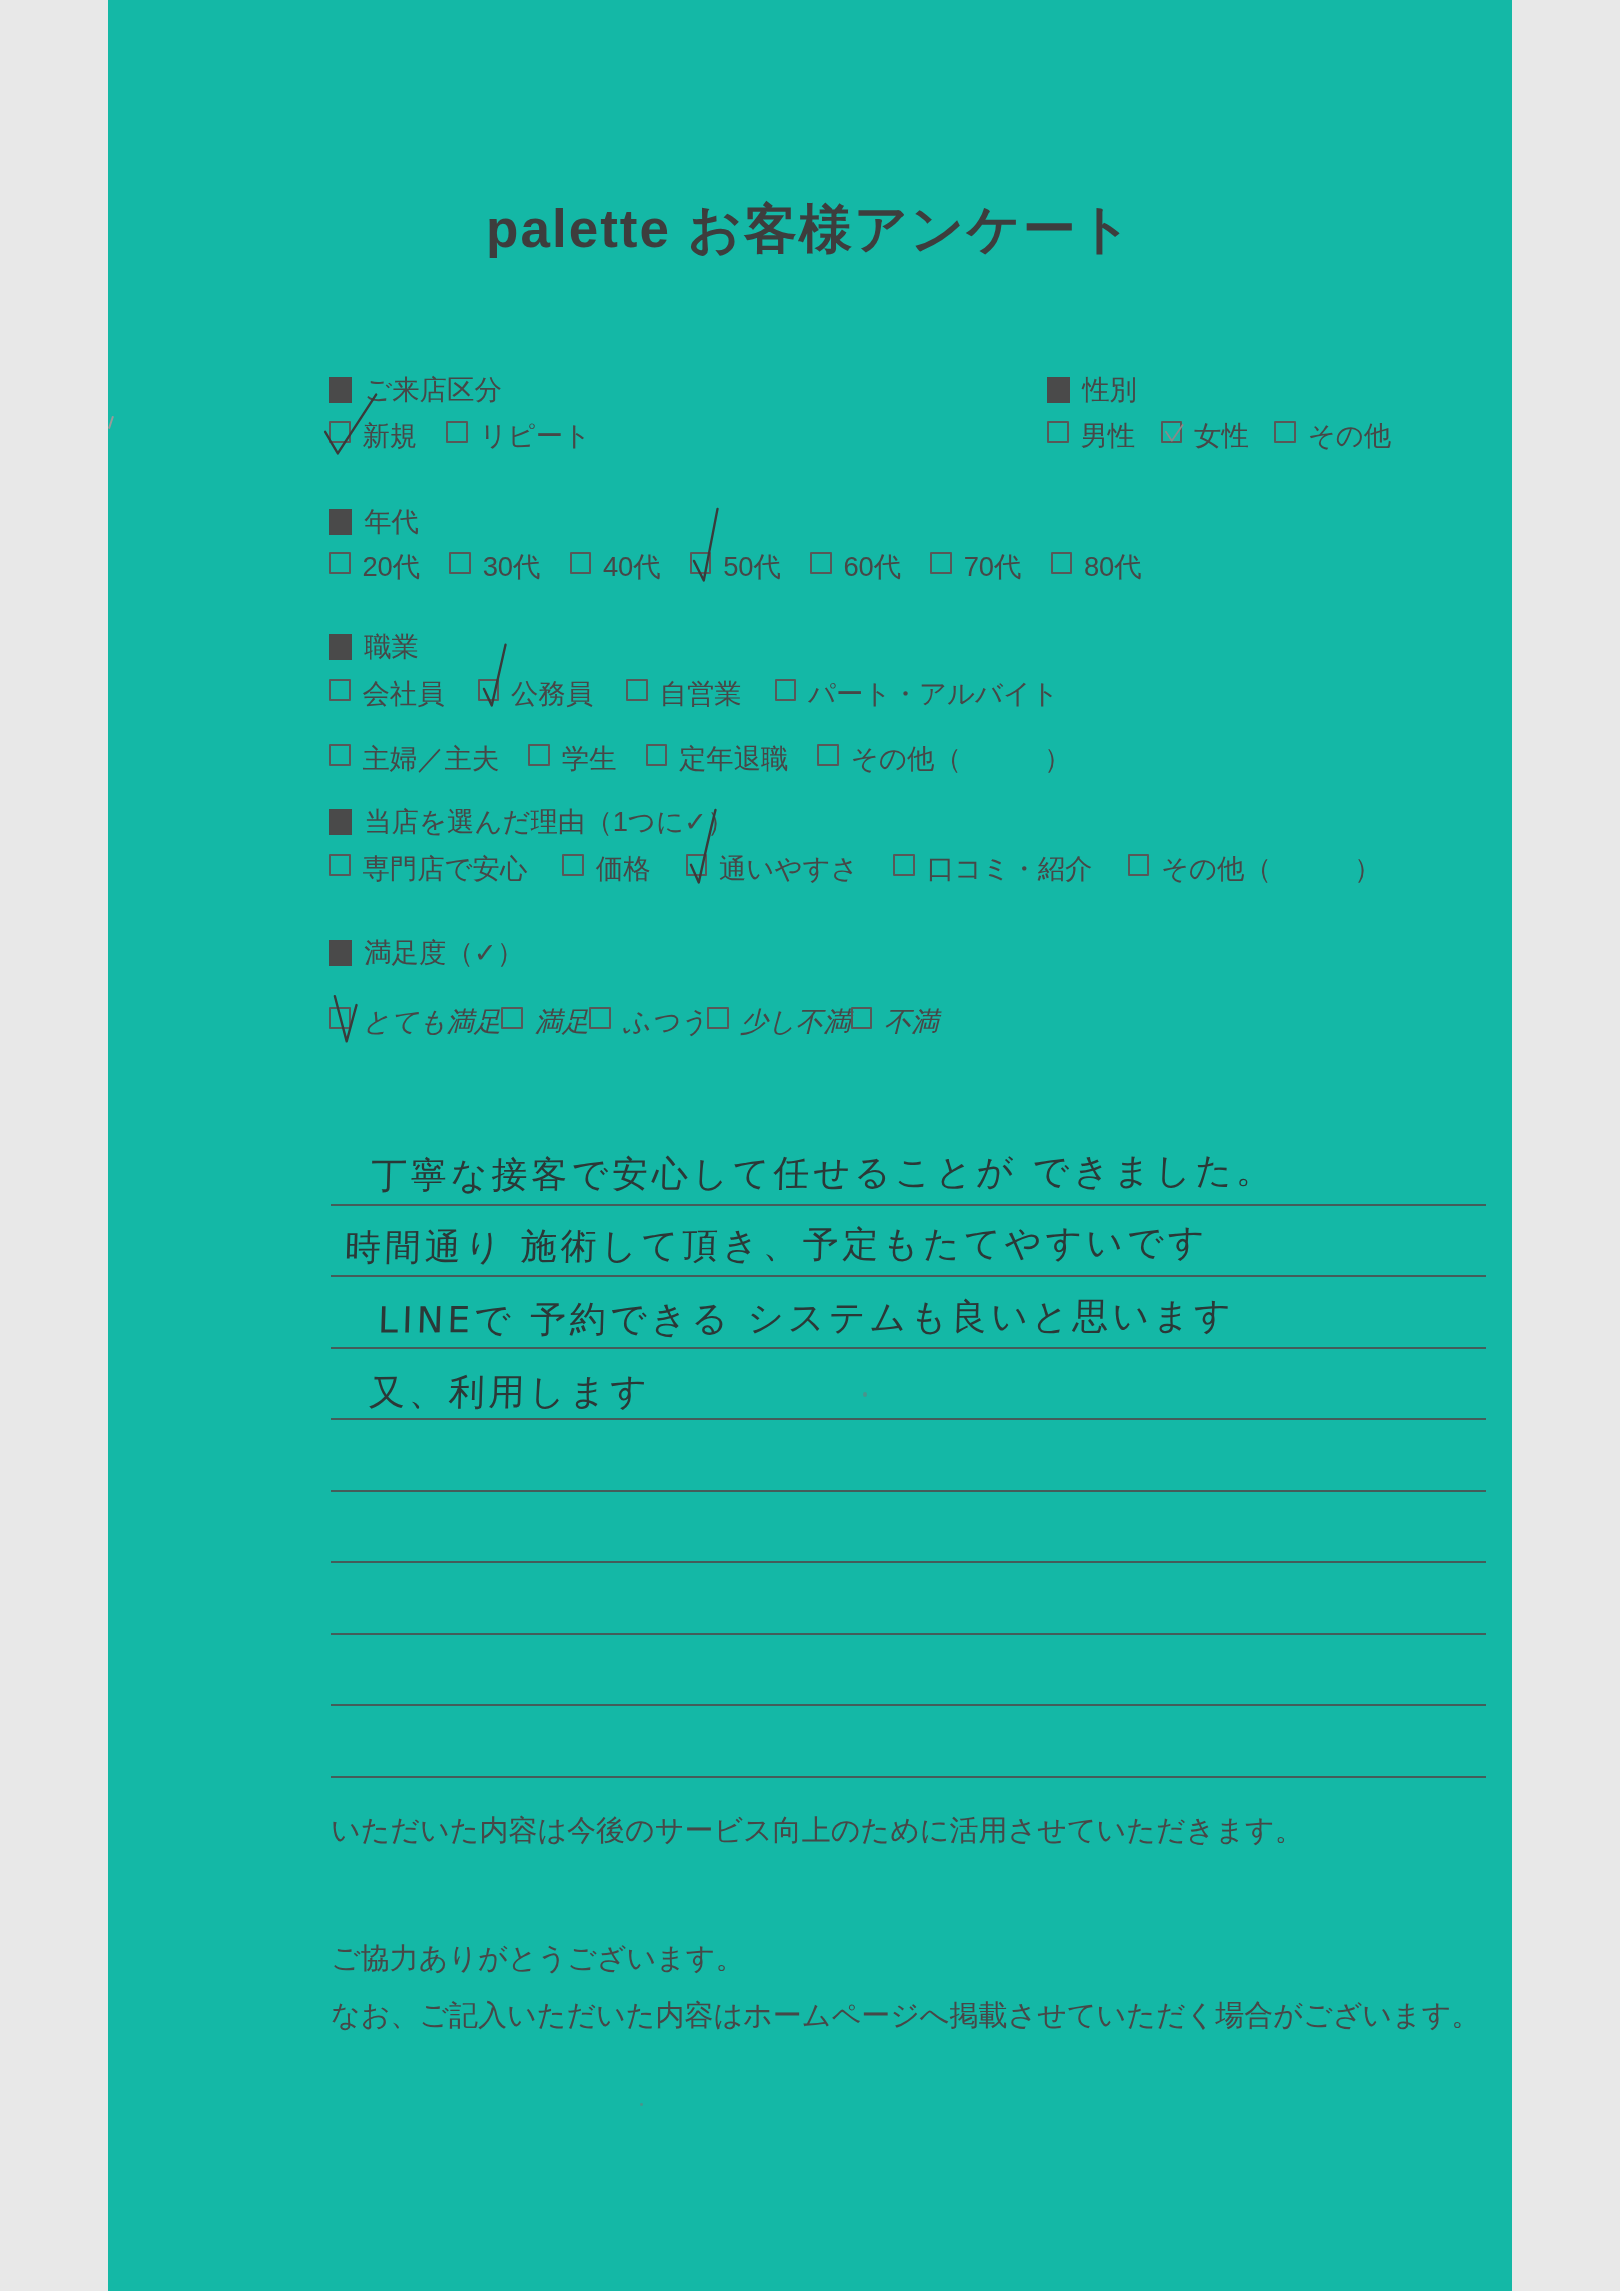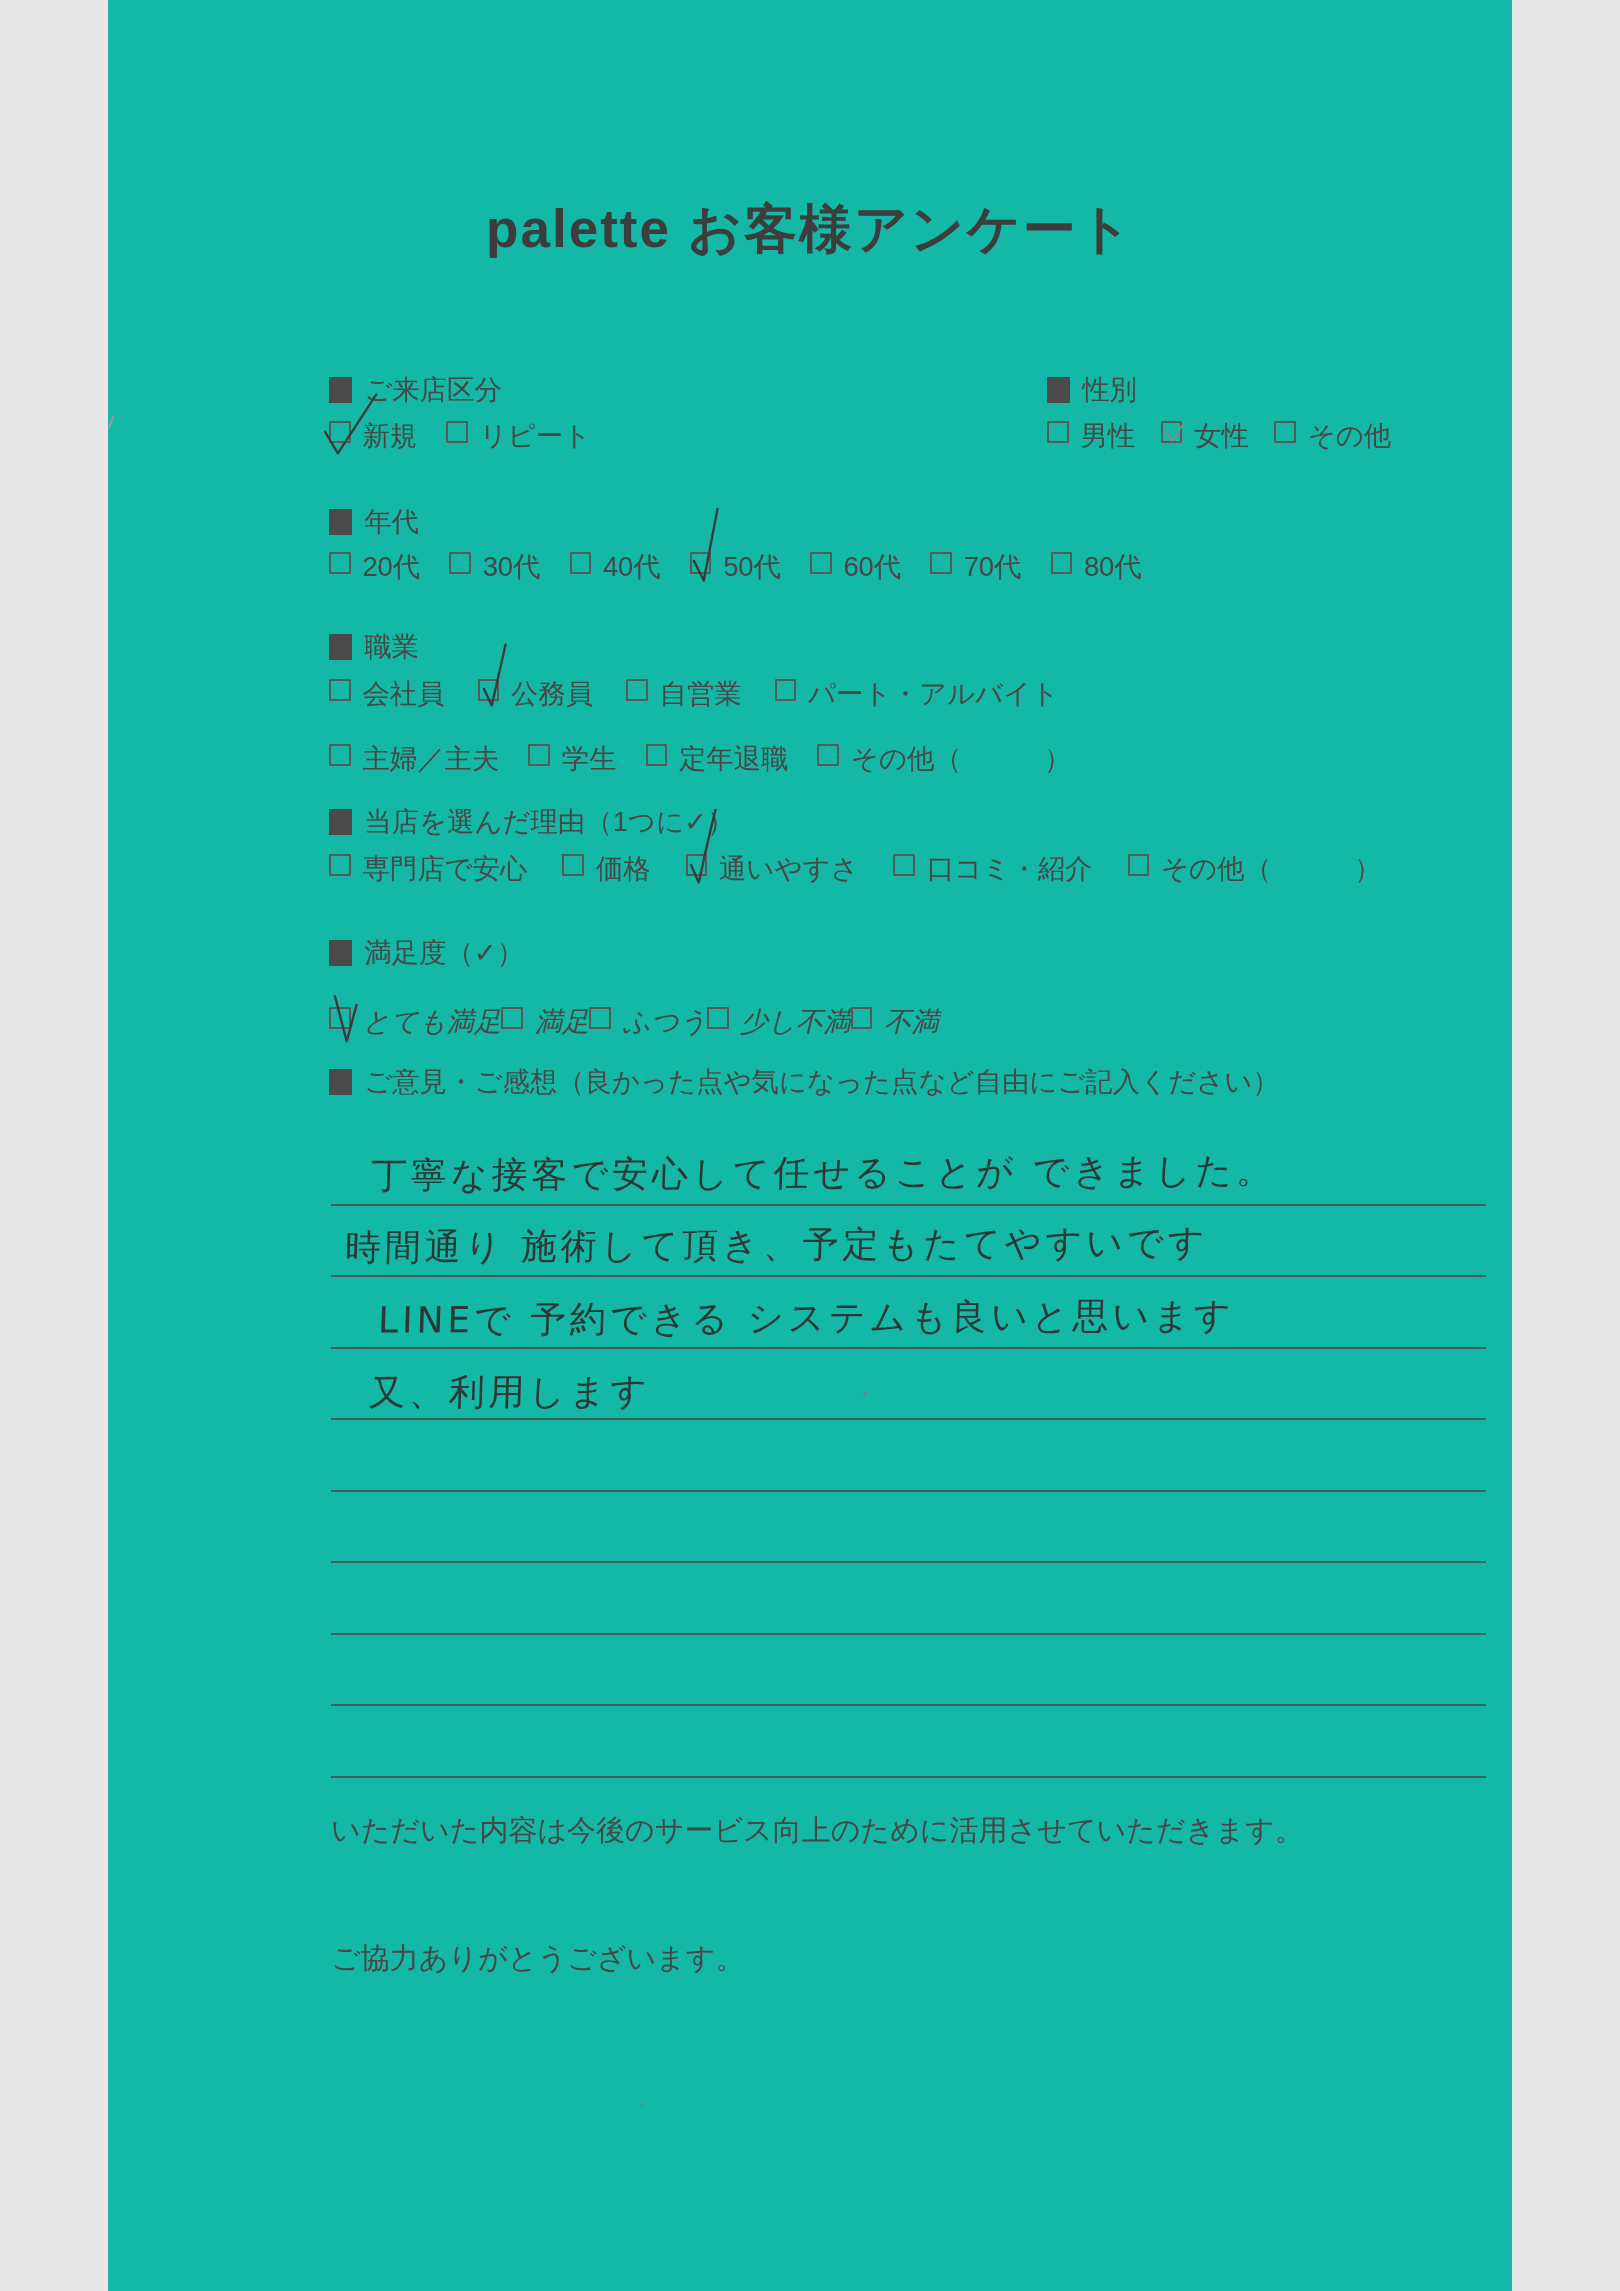--- a/index.html
+++ b/index.html
@@ -252,41 +252,38 @@
     <span class="opt">
       <span class="cb"></span>
       <span class="lbl">少し不満</span>
     </span>
     <span class="opt">
       <span class="cb"></span>
       <span class="lbl">不満</span>
     </span>
   </div>
 
-  <div class="sec-h" style="left:221px; top:1064px;">
-    <span class="sq"></span>
-    <span>ご意見・ご感想（良かった点や気になった点など自由にご記入ください）</span>
-  </div>
 
   <div class="hw" style="left:263px; top:1149px;">丁寧な接客で安心して任せることが できました。</div>
   <div class="hw" style="left:237px; top:1221px;">時間通り 施術して頂き、予定もたてやすいです</div>
   <div class="hw" style="left:270px; top:1294px;">LINEで 予約できる システムも良いと思います</div>
   <div class="hw" style="left:261px; top:1368px;">又、利用します</div>
 
   <div class="rule" style="top:1204px;"></div>
   <div class="rule" style="top:1275px;"></div>
   <div class="rule" style="top:1347px;"></div>
   <div class="rule" style="top:1418px;"></div>
   <div class="rule" style="top:1490px;"></div>
   <div class="rule" style="top:1561px;"></div>
   <div class="rule" style="top:1633px;"></div>
   <div class="rule" style="top:1704px;"></div>
   <div class="rule" style="top:1776px;"></div>
 
   <div class="foot" style="top:1939px;">ご協力ありがとうございます。</div>
   <div class="foot" style="top:1811px;">いただいた内容は今後のサービス向上のために活用させていただきます。</div>
+  <div class="foot" style="top:1996px;">なお、ご記入いただいた内容はホームページへ掲載させていただく場合がございます。</div>
 
   <div class="artifact" style="left:2px; top:416px; width:2px; height:12.7px; transform:rotate(18deg);"></div>
   <div class="speck" style="left:755px; top:1392px; width:3.9px; height:4.9px;"></div>
   <div class="speck" style="left:532px; top:2103px; width:2.9px; height:2.9px;"></div>
 
 </div>
 
 
 </body></html>

